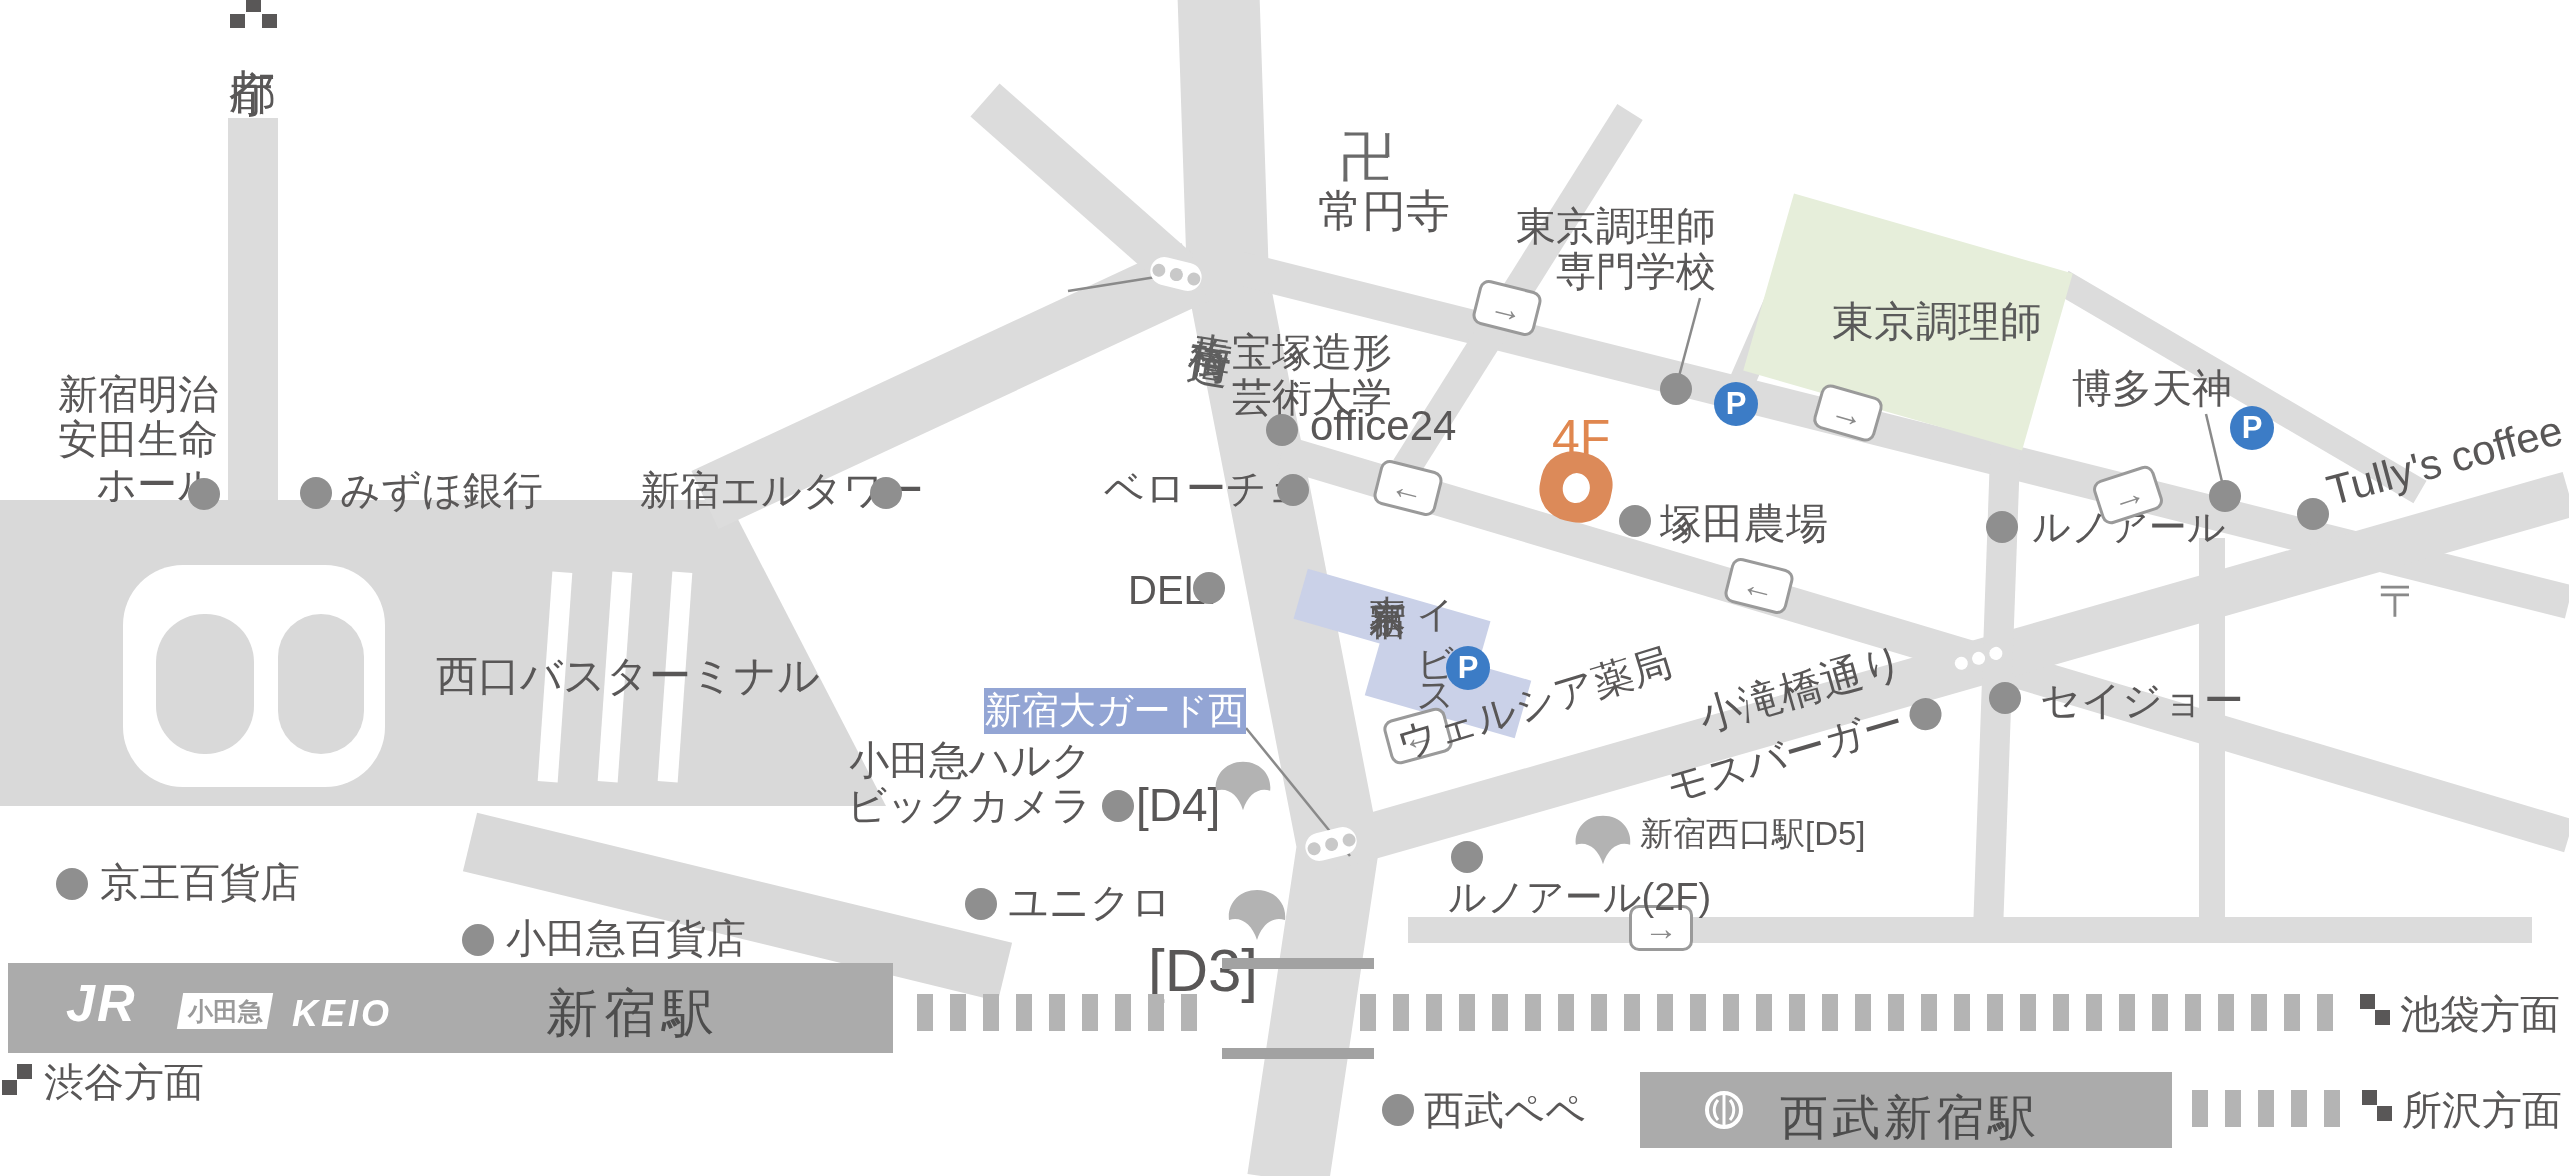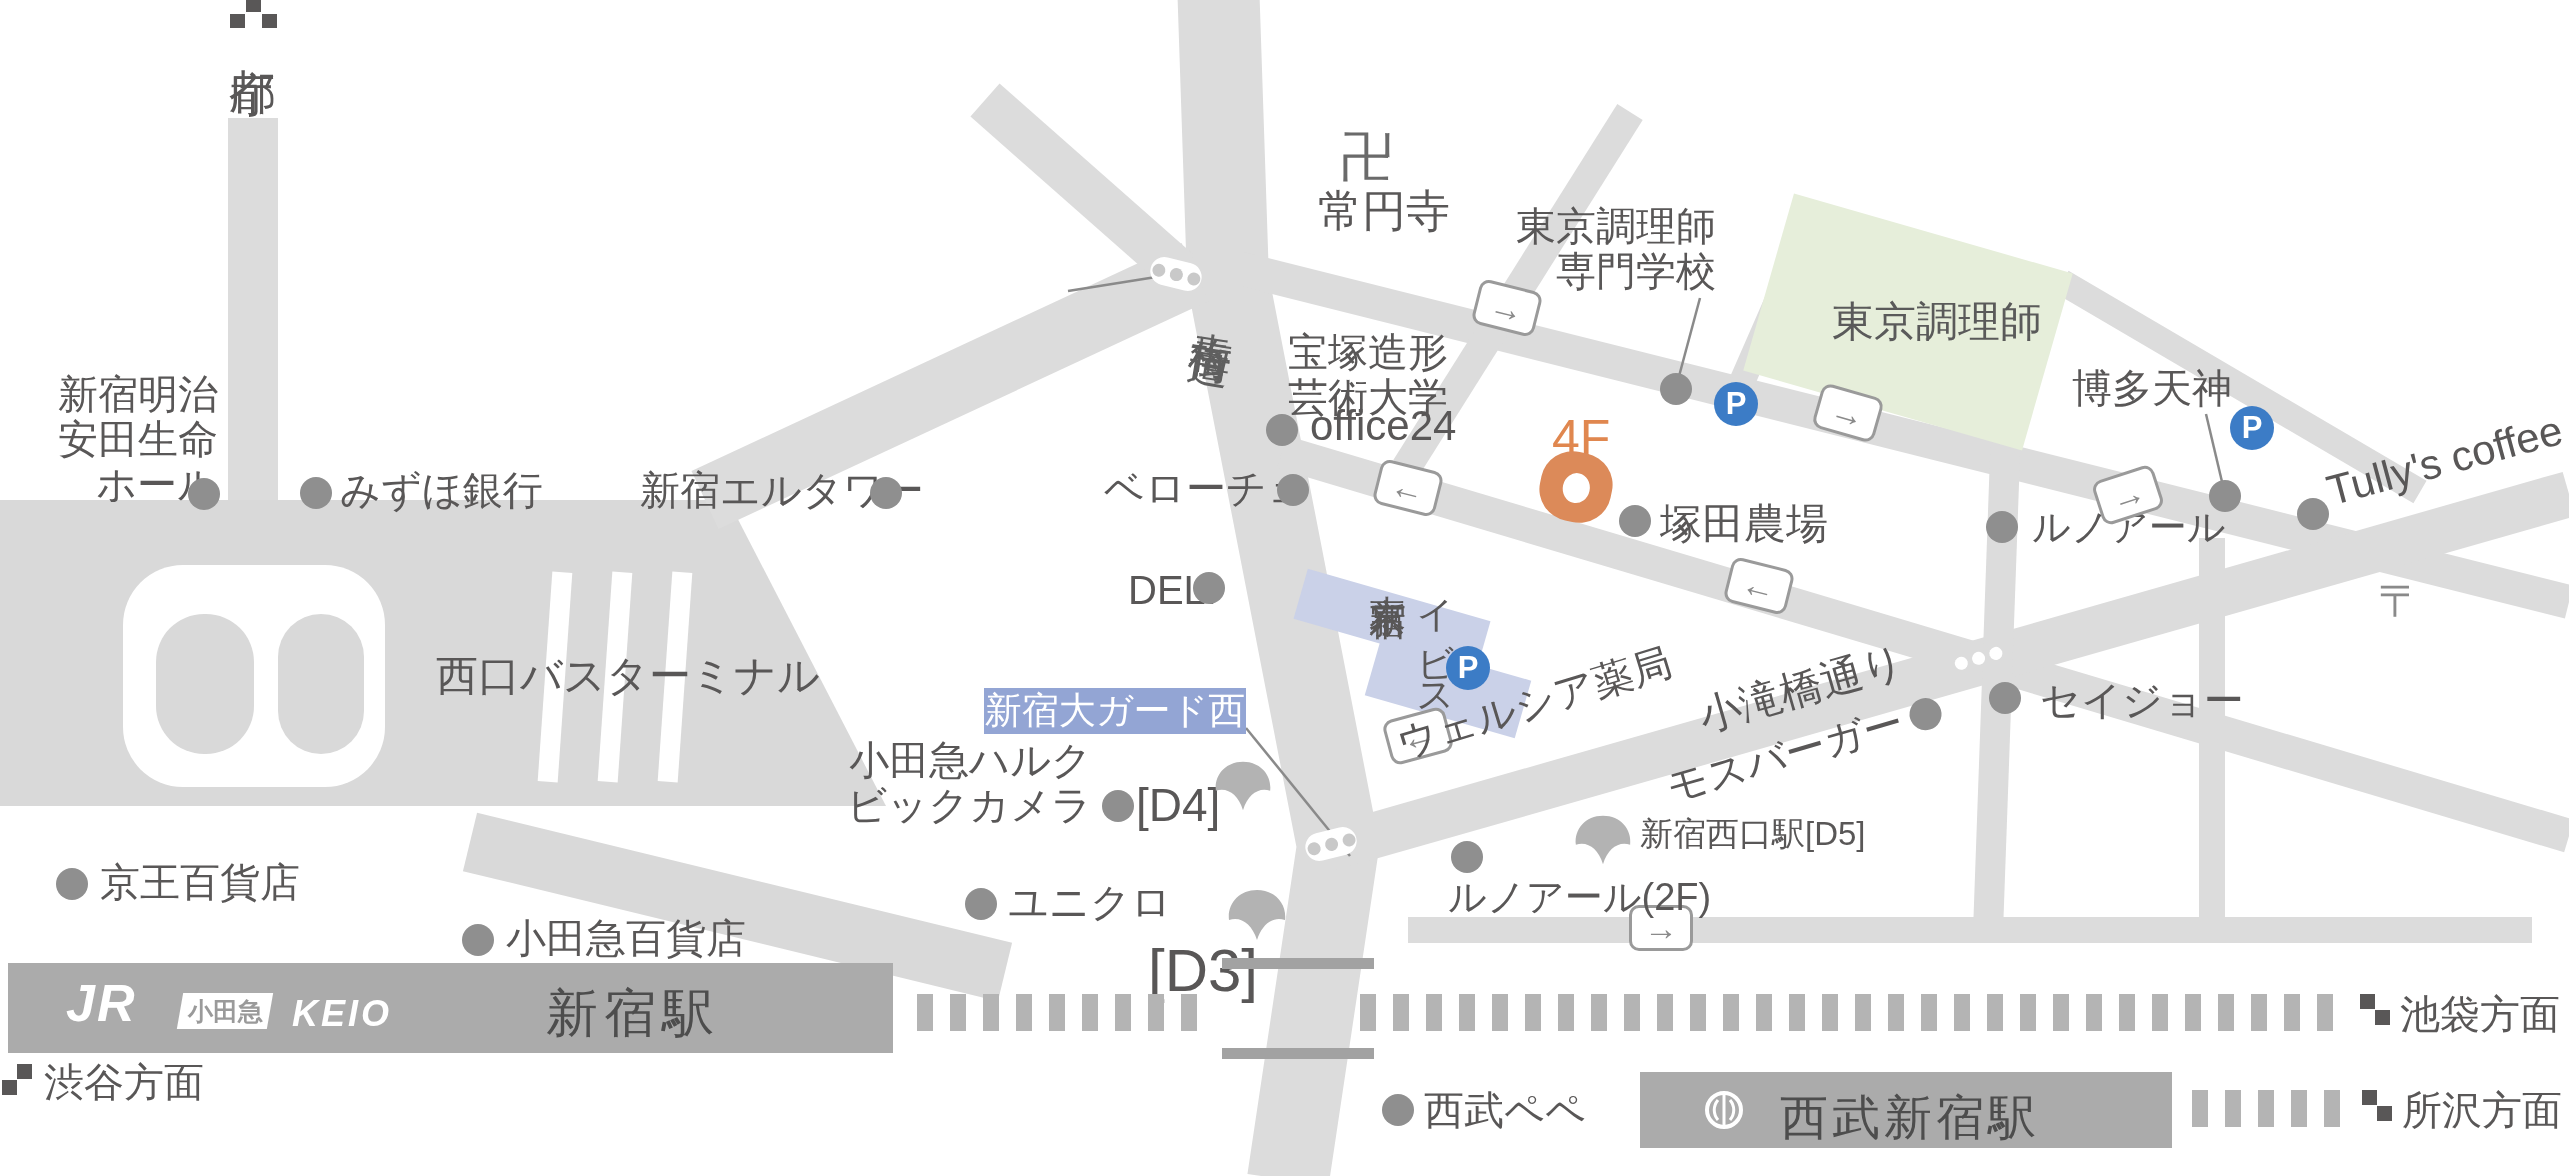--- a/index.html
+++ b/index.html
@@ -115,21 +115,21 @@
 
   <div class="lbl" style="left:2072px;top:366px;">博多天神</div>
   <div class="pin-p" style="left:2230px;top:406px;">P</div>
   <div class="dot" style="left:2209px;top:480px;"></div>
   <div class="dot" style="left:2297px;top:498px;"></div>
   <div class="lbl" style="left:2328px;top:468px;font-size:42px;transform:rotate(-15deg);transform-origin:left center;">Tully's coffee</div>
   <div class="dot" style="left:1986px;top:511px;"></div>
   <div class="lbl" style="left:2032px;top:506px;font-size:38px;">ルノアール</div>
   <div class="lbl" style="left:2378px;top:576px;font-size:44px;color:#8a8a8a;">〒</div>
 
-  <div class="lbl" style="left:1288px;top:330px;">
+  <div class="lbl" style="left:1232px;top:330px;">
     <div>宝塚造形</div>
     <div>芸術大学</div>
   </div>
   <div class="dot" style="left:1266px;top:414px;"></div>
   <div class="lbl" style="left:1310px;top:402px;font-size:42px;">office24</div>
 
   <div class="lbl" style="left:1552px;top:410px;font-size:50px;color:#e0874f;">4F</div>
   <div class="abs" style="left:1540px;top:452px;width:72px;height:70px;background:#dc8a59;border-radius:45%;transform:rotate(12deg);">
     <div class="abs" style="left:23px;top:21px;width:27px;height:30px;background:#fff;border-radius:50%;"></div>
   </div>

